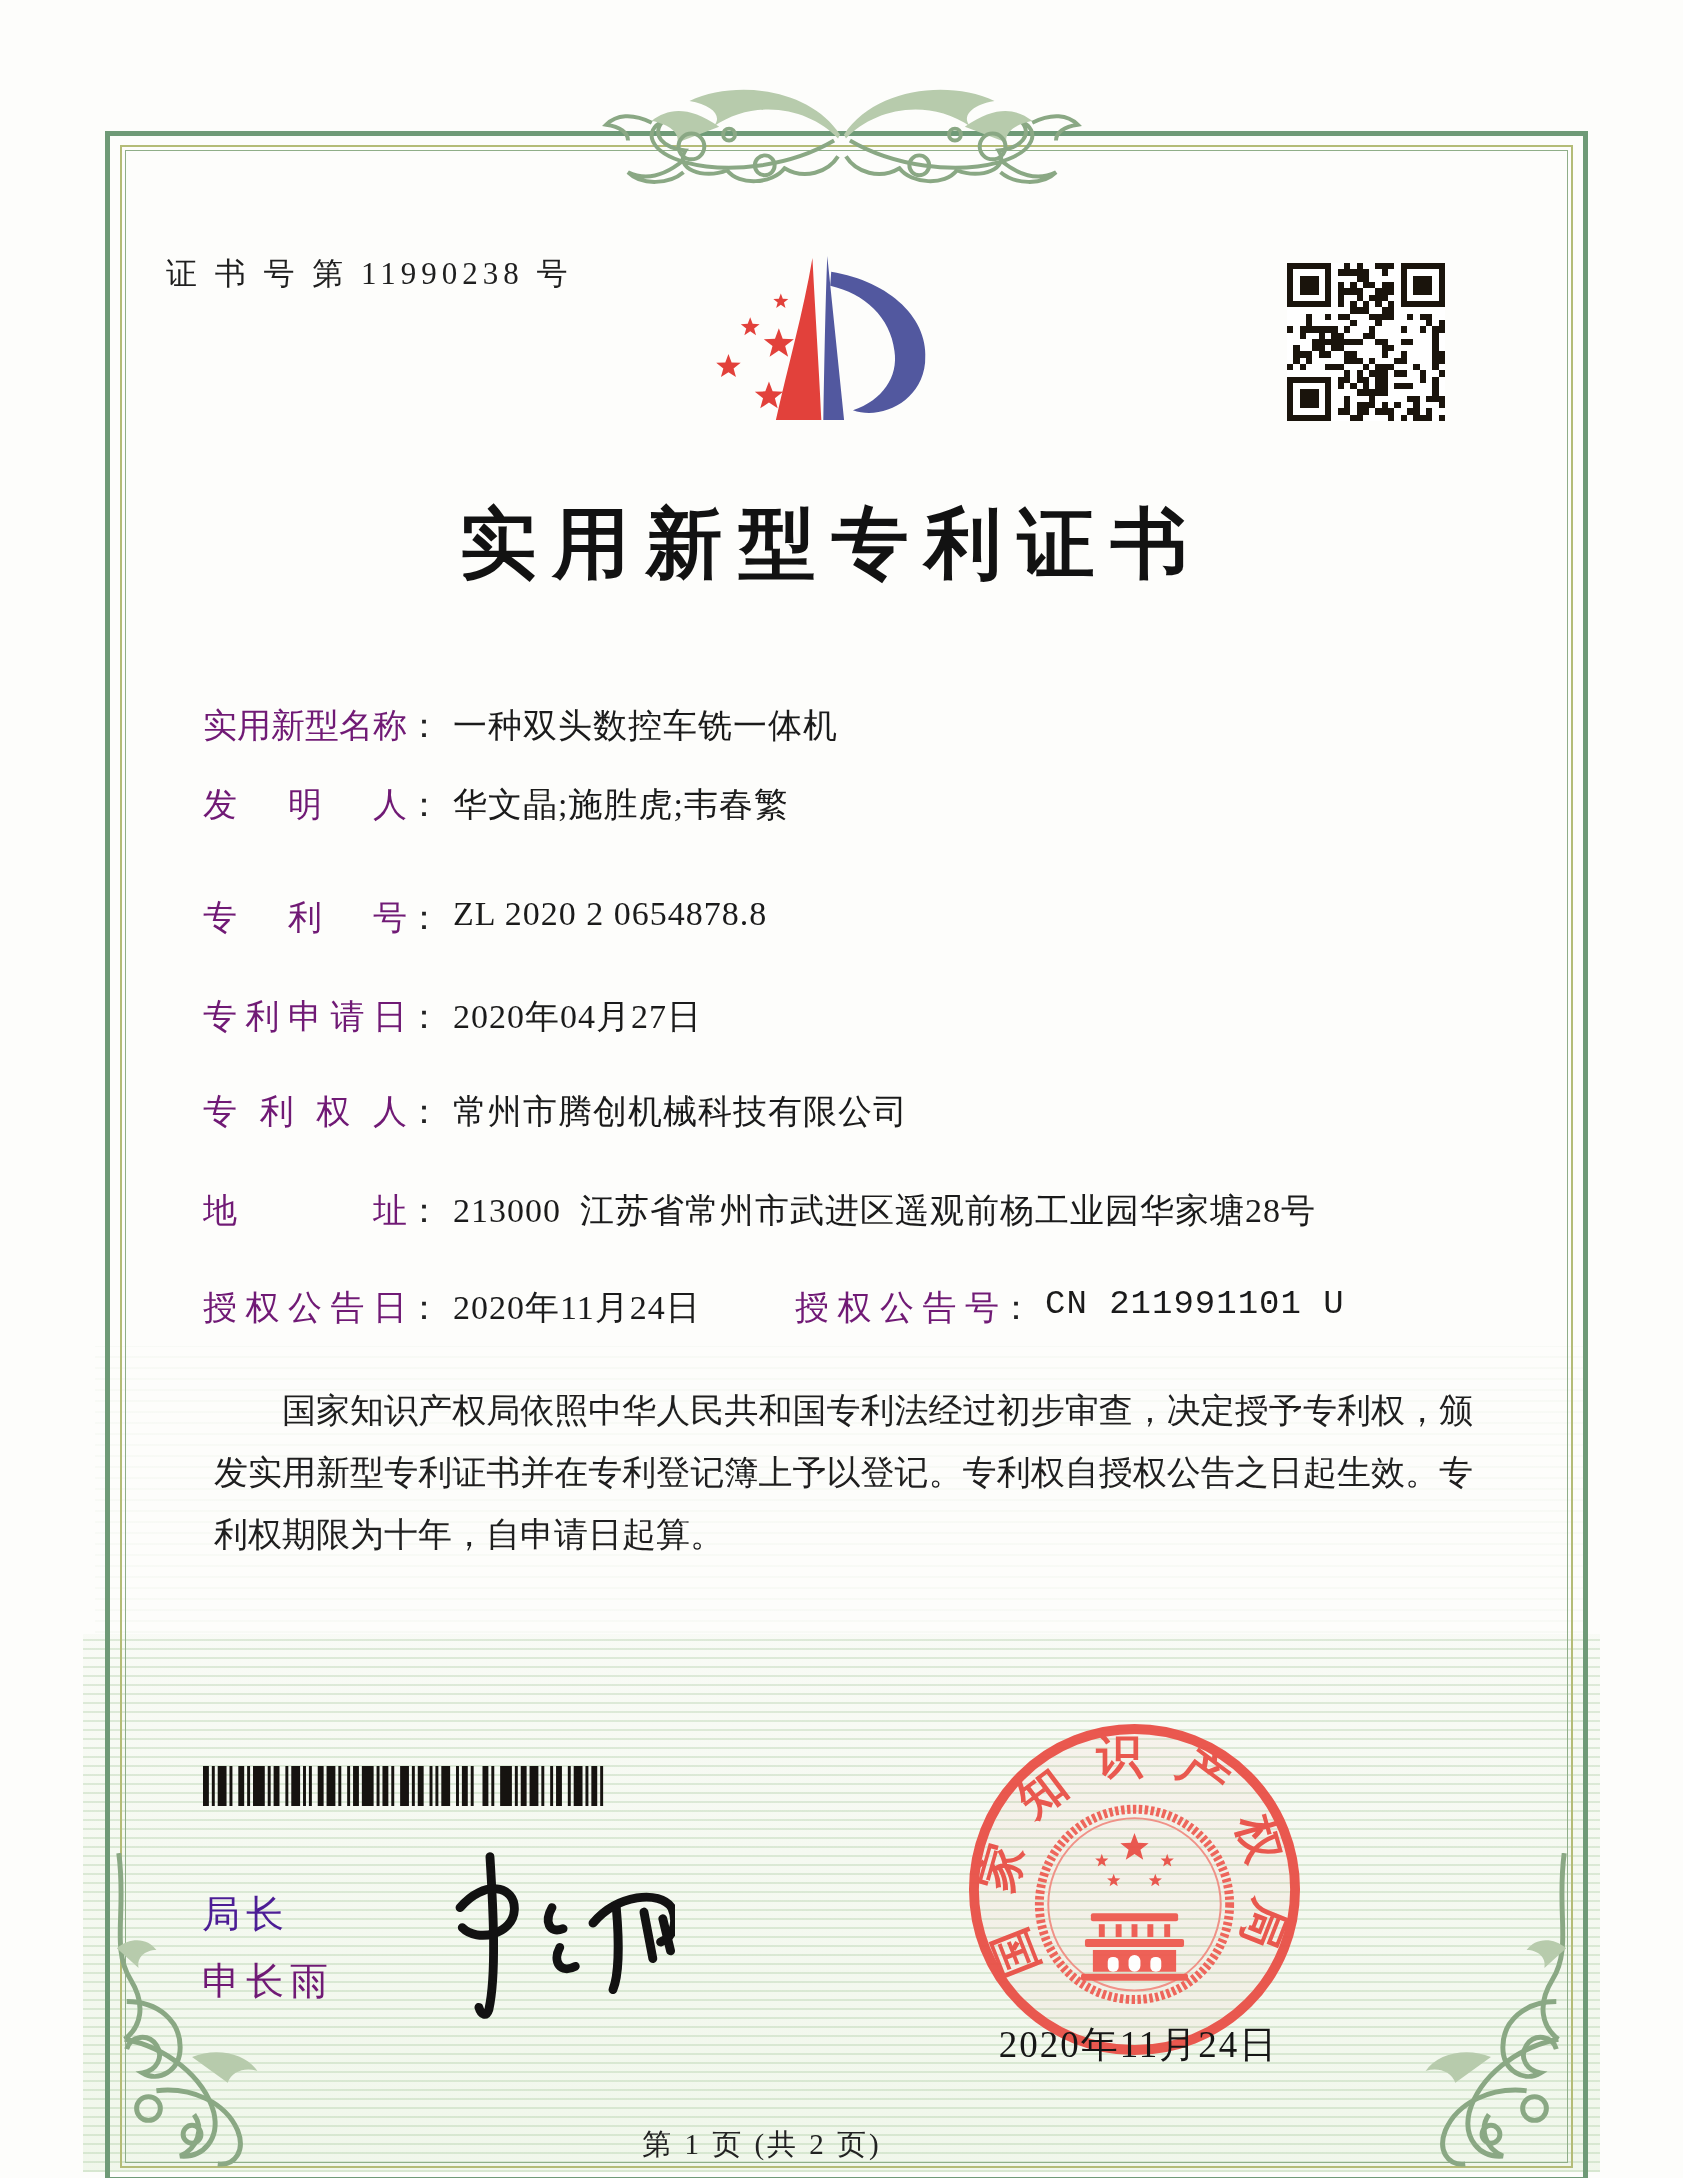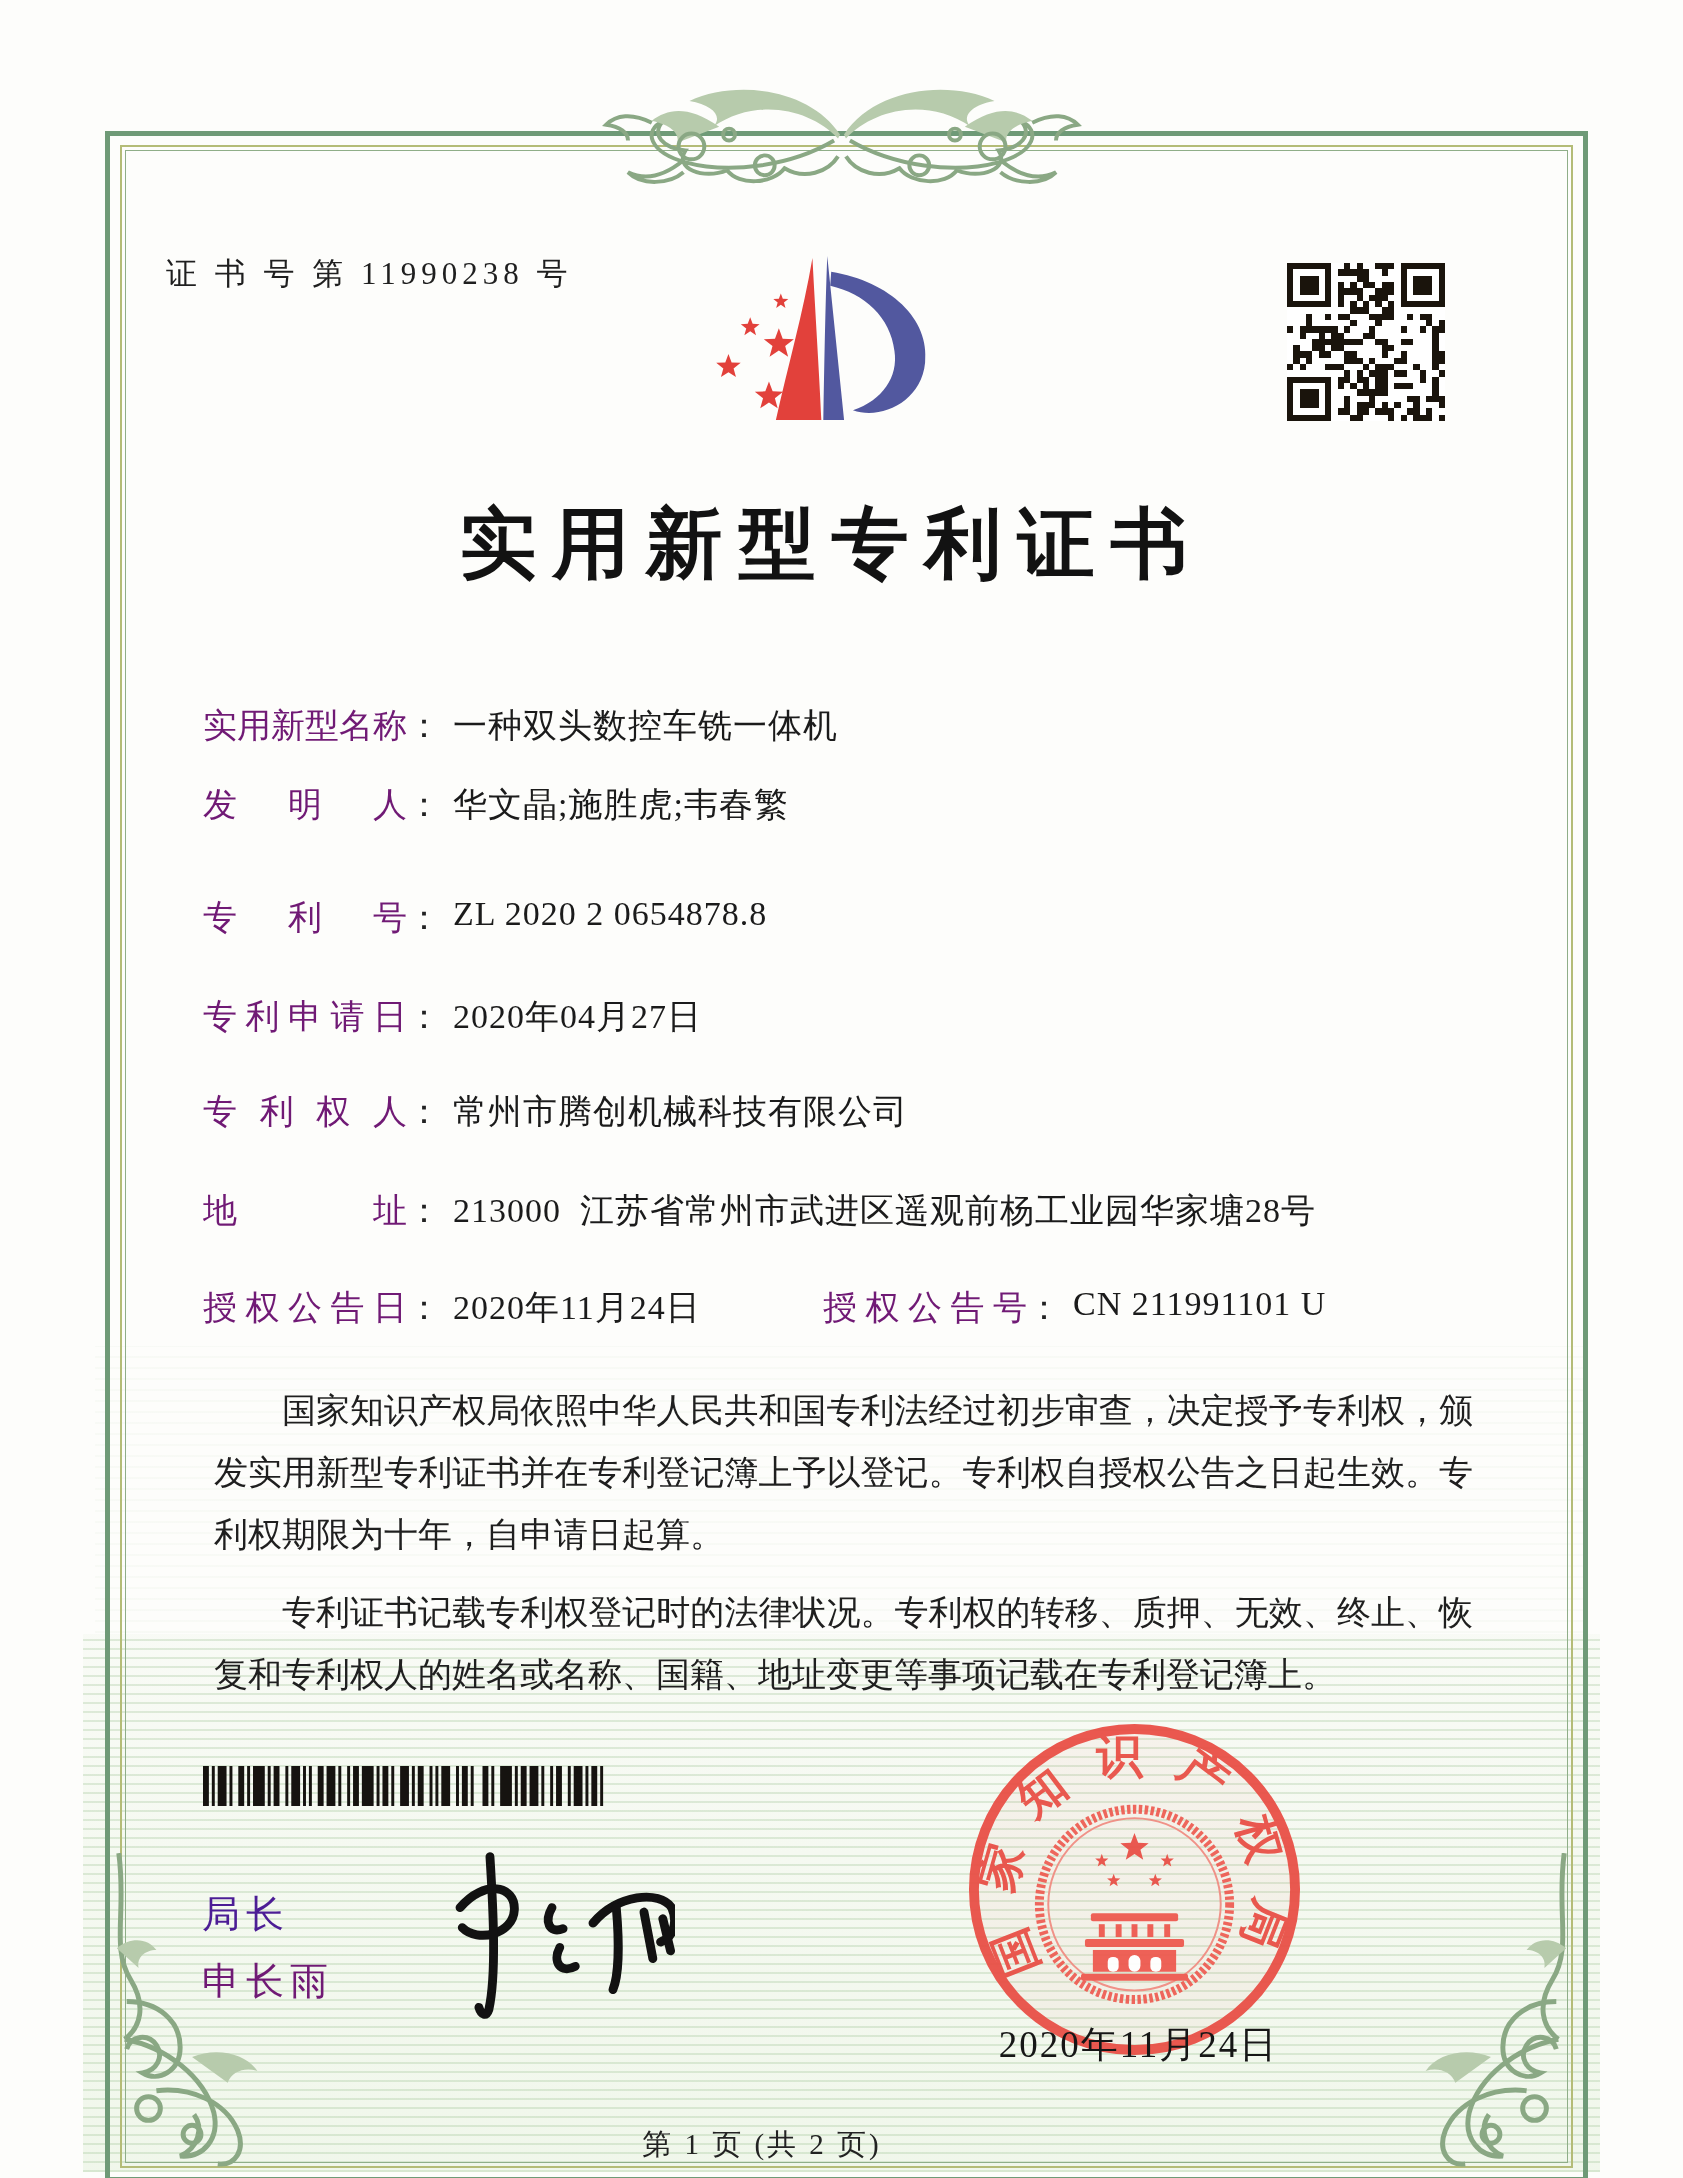--- a/index.html
+++ b/index.html
@@ -34,21 +34,21 @@
 
   .title{position:absolute;left:0;top:493px;width:1663px;text-align:center;z-index:4;
     font-size:77px;font-weight:700;letter-spacing:16px;color:#121212;}
 
   
   .frow{position:absolute;left:203px;width:1297px;height:46px;font-size:34px;z-index:4;white-space:nowrap;}
   .flabel{display:inline-block;width:204px;text-align:justify;text-align-last:justify;
     vertical-align:top;color:#701a75;}
   .fcolon{display:inline-block;vertical-align:top;margin-right:12px;color:#222;}
   .fvalue{display:inline-block;vertical-align:top;letter-spacing:1px;white-space:pre;color:#1b1b1b;}
-  .grant2{position:absolute;left:620px;top:0;}
+  .grant2{position:absolute;left:592px;top:0;font-family:Liberation Mono, monospace;}
 
   
   .body-text{position:absolute;left:198px;top:1364px;width:1291px;z-index:4;
     font-size:34px;line-height:62px;text-align:justify;}
   .body-text p{margin:16px;text-indent:2em;}
 
   
   .barcode{position:absolute;left:203px;top:1766px;width:406px;height:40px;z-index:4;}
   .officer-title{position:absolute;left:202px;top:1889px;z-index:4;
     font-family:"Liberation Sans","DejaVu Sans",sans-serif;font-size:38px;letter-spacing:6px;color:#4c1d95;}
@@ -365,21 +365,20 @@
   </div>
   <div class="frow" style="top:1285px">
     <span class="flabel">授权公告日</span><span class="fcolon">：</span><span class="fvalue">2020年11月24日</span>
     <span class="grant2">
       <span class="flabel">授权公告号</span><span class="fcolon">：</span><span class="fvalue">CN 211991101 U</span>
     </span>
   </div>
 
   <div class="body-text">
     <p>国家知识产权局依照中华人民共和国专利法经过初步审查，决定授予专利权，颁发实用新型专利证书并在专利登记簿上予以登记。专利权自授权公告之日起生效。专利权期限为十年，自申请日起算。</p>
-    <p>专利证书记载专利权登记时的法律状况。专利权的转移、质押、无效、终止、恢复和专利权人的姓名或名称、国籍、地址变更等事项记载在专利登记簿上。</p>
   </div>
 
   <svg class="barcode" viewBox="0 0 410 40" preserveAspectRatio="none">
     <g id="barcode-bars" fill="#161310">
         <rect x="0.00" y="0" width="5.94" height="40"></rect>
         <rect x="8.91" y="0" width="2.97" height="40"></rect>
         <rect x="14.86" y="0" width="8.91" height="40"></rect>
         <rect x="26.74" y="0" width="2.97" height="40"></rect>
         <rect x="35.65" y="0" width="5.94" height="40"></rect>
         <rect x="44.57" y="0" width="2.97" height="40"></rect>

